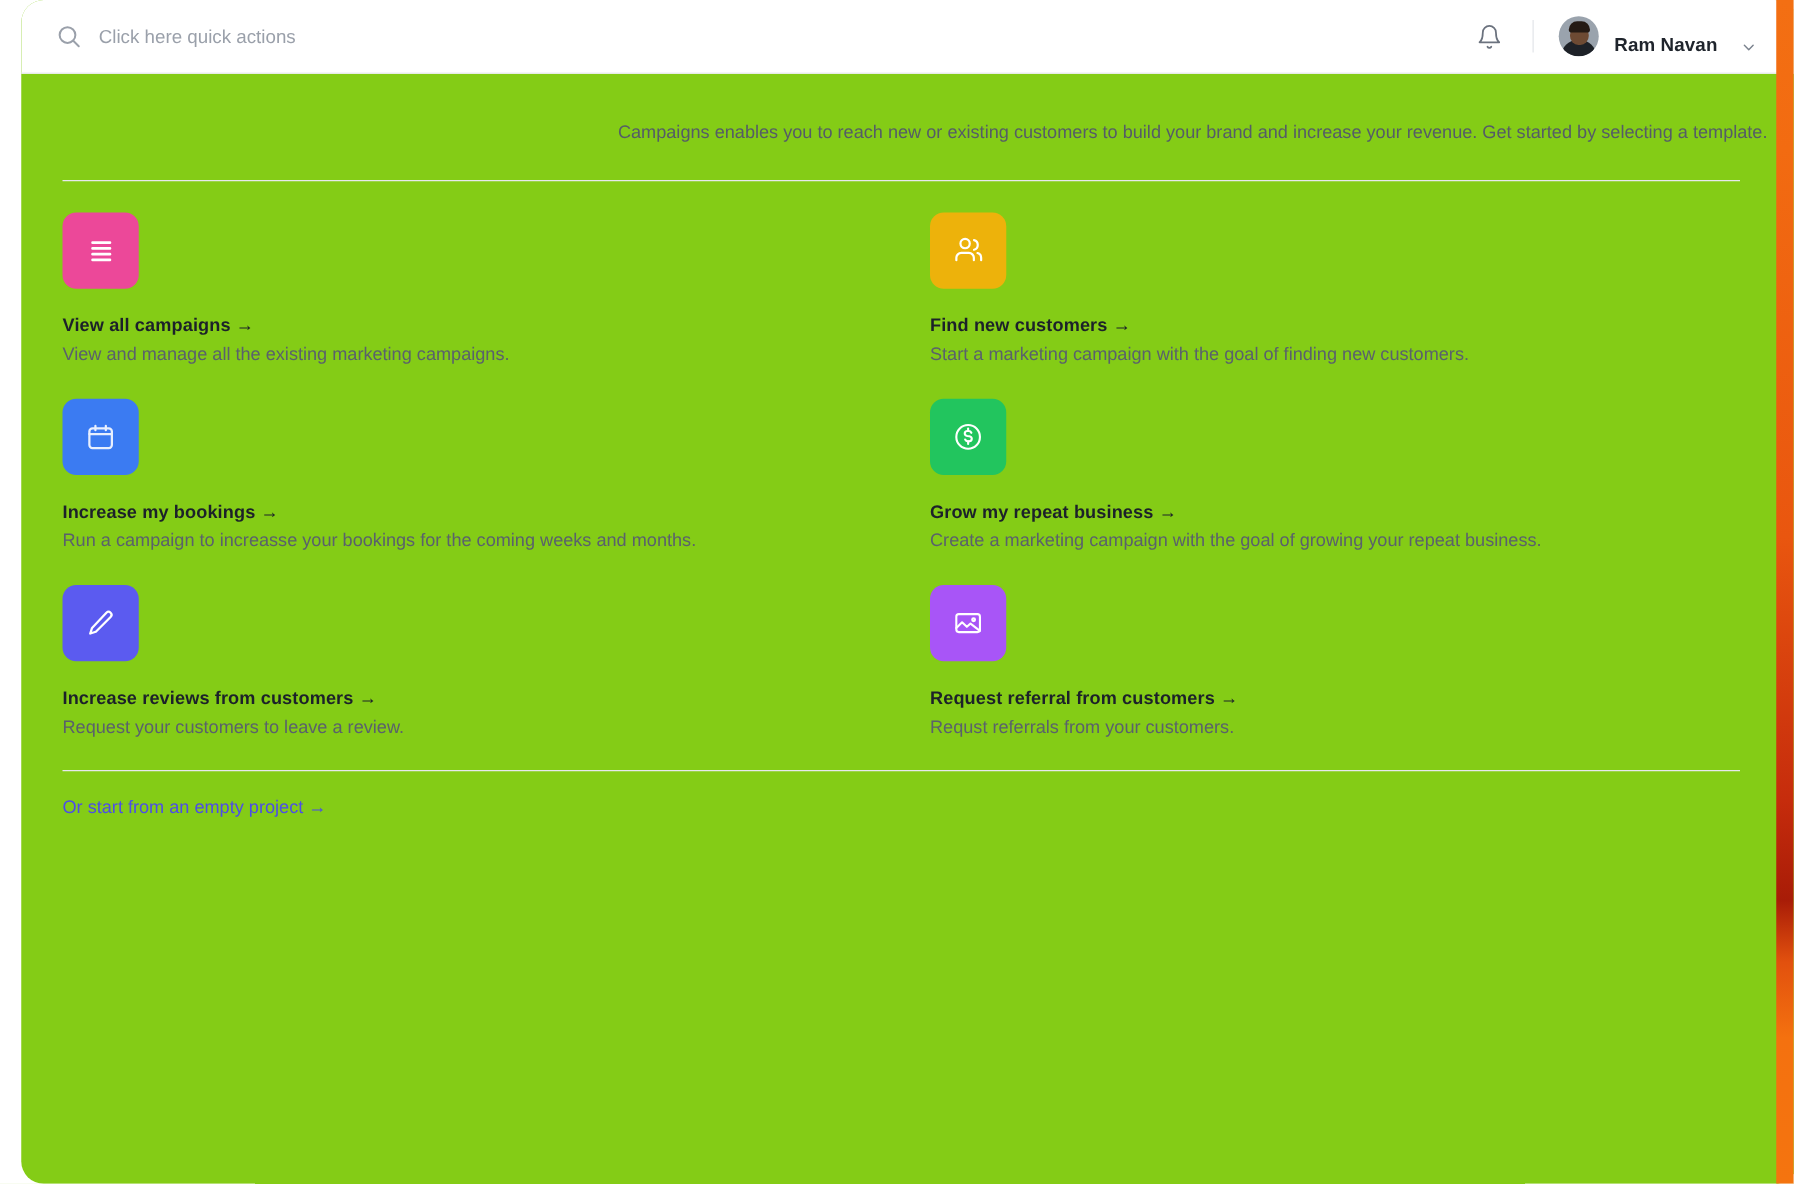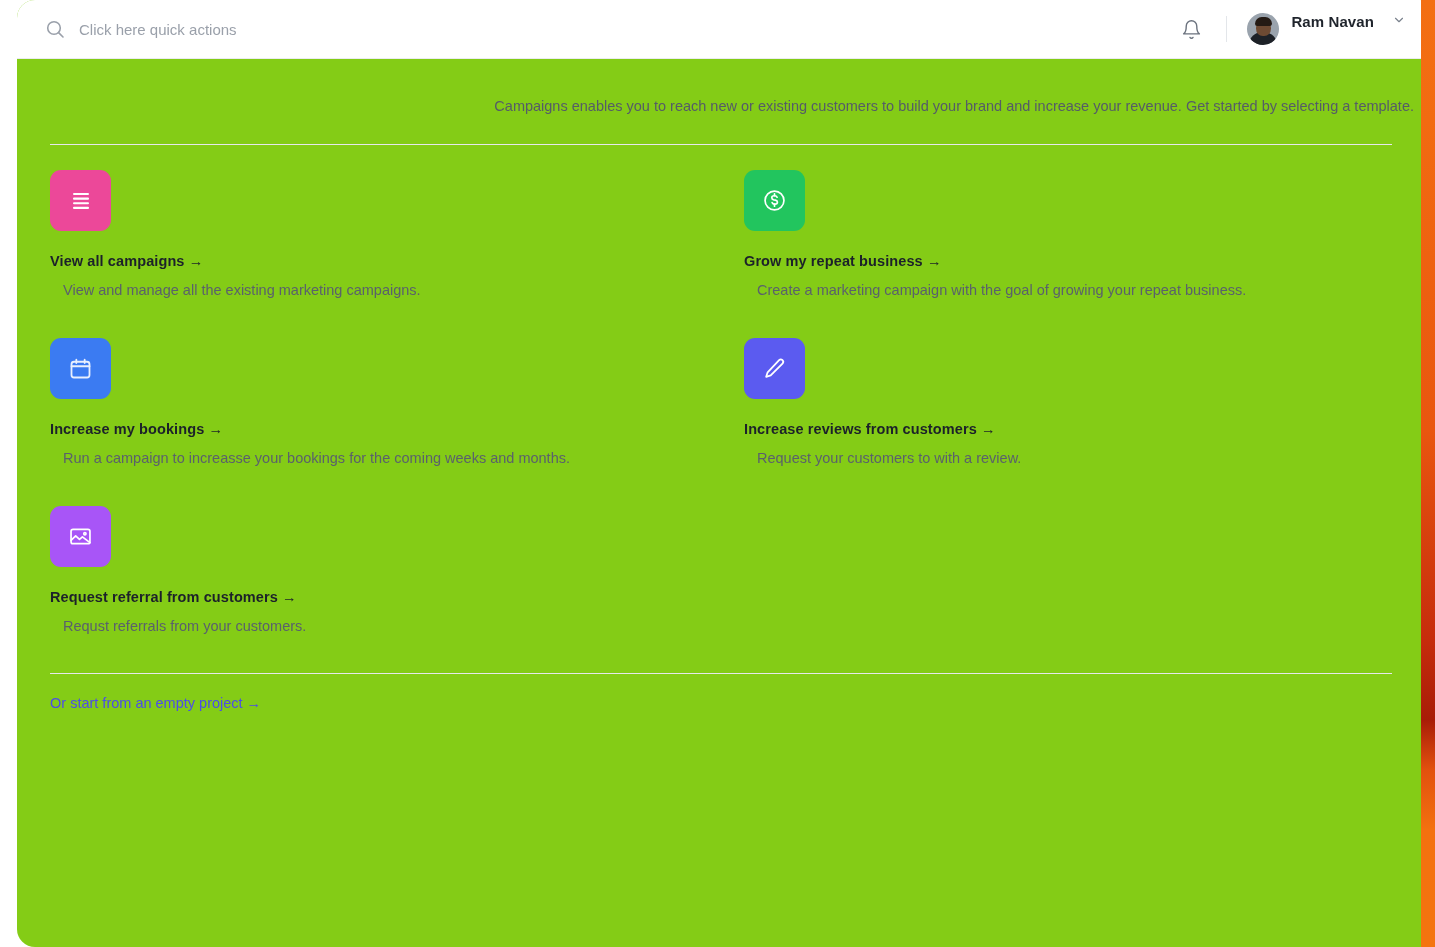--- a/index.html
+++ b/index.html
@@ -92,21 +92,21 @@
     cursor: pointer;
     background: none; border: 0; padding: 0;
   }
   .vsep {
     width: 1px; height: 26px;
     background: #E3E6EA;
     margin: 0 20px 0 18px;
   }
   .user-chip {
     display: flex;
-    align-items: flex-start;
+    align-items: flex-end;
     gap: 12px;
     cursor: pointer;
   }
   .avatar {
     width: 32px; height: 32px;
     border-radius: 50%;
     overflow: hidden;
     position: relative;
     background: #9aa3ad;
     flex: none;
@@ -201,21 +201,21 @@
   .card-title {
     font-size: 14.5px;
     font-weight: bold;
     color: #1C212A;
     margin: 0 0 7px 0;
     letter-spacing: .1px;
   }
   .card-desc {
     font-size: 14.5px;
     color: #5A616C;
-    margin: 13px;
+    margin: 0;
   }
 
   .rule2 {
     height: 1px;
     background: #E6E8EC;
     margin: 26px 22px 0 0;
   }
   .empty-link {
     display: inline-block;
     margin-top: 21px;
@@ -281,60 +281,74 @@
             <rect x="5" y="15.2" width="16" height="2.1" rx="1" fill="#fff"></rect>
             <rect x="5" y="19.8" width="16" height="2.1" rx="1" fill="#fff"></rect>
           </svg>
         </div>
         <div class="card-body">
           <p class="card-title">View all campaigns →</p>
           <p class="card-desc">View and manage all the existing marketing campaigns.</p>
         </div>
       </div>
 
+      <div class="card">
+        <div class="tile" style="background:#EDB20B">
+          <svg width="28" height="28" viewBox="0 0 24 24" fill="none" stroke="#fff" stroke-width="1.5" stroke-linecap="round" stroke-linejoin="round">
+            <path d="M15.5 19v-1.6a3.4 3.4 0 0 0-3.4-3.4H6.9A3.4 3.4 0 0 0 3.5 17.4V19"></path>
+            <circle cx="9.5" cy="7.6" r="3.2"></circle>
+            <path d="M20.5 19v-1.6a3.4 3.4 0 0 0-2.5-3.3"></path>
+            <path d="M15.6 5.2a3.4 3.4 0 0 1 0 6.6"></path>
+          </svg>
+        </div>
+        <div class="card-body">
+          <p class="card-title">Find new customers →</p>
+          <p class="card-desc">Start a marketing campaign with the goal of finding new customers.</p>
+        </div>
+      </div>
+
+      <div class="card">
+        <div class="tile" style="background:#3B7BF2">
+          <svg width="27" height="27" viewBox="0 0 24 24" fill="none" stroke="#E8EFFE" stroke-width="1.6" stroke-linecap="round" stroke-linejoin="round">
+            <rect x="4" y="6" width="16" height="14" rx="2.2"></rect>
+            <line x1="4" y1="10" x2="20" y2="10"></line>
+            <line x1="8.3" y1="4.2" x2="8.3" y2="7.2"></line>
+            <line x1="15.7" y1="4.2" x2="15.7" y2="7.2"></line>
+          </svg>
+        </div>
+        <div class="card-body">
+          <p class="card-title">Increase my bookings →</p>
+          <p class="card-desc">Run a campaign to increasse your bookings for the coming weeks and months.</p>
+        </div>
+      </div>
 
       <div class="card">
         <div class="tile" style="background:#22C55E">
           <svg width="27" height="27" viewBox="0 0 24 24" fill="none" stroke="#fff" stroke-width="1.5" stroke-linecap="round" stroke-linejoin="round">
             <circle cx="12" cy="12" r="8.4"></circle>
             <path d="M14.3 9.1a2.2 2.2 0 0 0-2.1-1.3h-.6c-1.1 0-2 .8-2 1.8s.7 1.6 1.8 1.8l1.4.2c1.1.2 1.8.8 1.8 1.8s-.9 1.8-2 1.8h-.6a2.2 2.2 0 0 1-2.1-1.3"></path>
             <line x1="12" y1="6.1" x2="12" y2="7.8"></line>
             <line x1="12" y1="15.2" x2="12" y2="17.1"></line>
           </svg>
         </div>
         <div class="card-body">
           <p class="card-title">Grow my repeat business →</p>
           <p class="card-desc">Create a marketing campaign with the goal of growing your repeat business.</p>
         </div>
       </div>
 
       <div class="card">
-        <div class="tile" style="background:#3B7BF2">
-          <svg width="27" height="27" viewBox="0 0 24 24" fill="none" stroke="#E8EFFE" stroke-width="1.6" stroke-linecap="round" stroke-linejoin="round">
-            <rect x="4" y="6" width="16" height="14" rx="2.2"></rect>
-            <line x1="4" y1="10" x2="20" y2="10"></line>
-            <line x1="8.3" y1="4.2" x2="8.3" y2="7.2"></line>
-            <line x1="15.7" y1="4.2" x2="15.7" y2="7.2"></line>
-          </svg>
-        </div>
-        <div class="card-body">
-          <p class="card-title">Increase my bookings →</p>
-          <p class="card-desc">Run a campaign to increasse your bookings for the coming weeks and months.</p>
-        </div>
-      </div>
-
-      <div class="card">
         <div class="tile" style="background:#5B5BF0">
           <svg width="27" height="27" viewBox="0 0 24 24" fill="none" stroke="#fff" stroke-width="1.6" stroke-linecap="round" stroke-linejoin="round">
             <path d="M16.1 4.6a2.1 2.1 0 0 1 3 3L8.6 18.1 4.6 19.4l1.3-4z"></path>
           </svg>
         </div>
         <div class="card-body">
           <p class="card-title">Increase reviews from customers →</p>
-          <p class="card-desc">Request your customers to with a review.</p>
+          <p class="card-desc">Request your customers to leave a review.</p>
         </div>
       </div>
 
       <div class="card">
         <div class="tile" style="background:#A855F7">
           <svg width="27" height="27" viewBox="0 0 24 24" fill="none" stroke="#fff" stroke-width="1.5" stroke-linecap="round" stroke-linejoin="round">
             <rect x="3.6" y="5.6" width="16.8" height="12.8" rx="1.8"></rect>
             <circle cx="15.9" cy="9.6" r="1"></circle>
             <path d="M3.6 15.4l4.1-4 3.4 3.2 2.6-2.3 6.7 5.2"></path>
           </svg>

